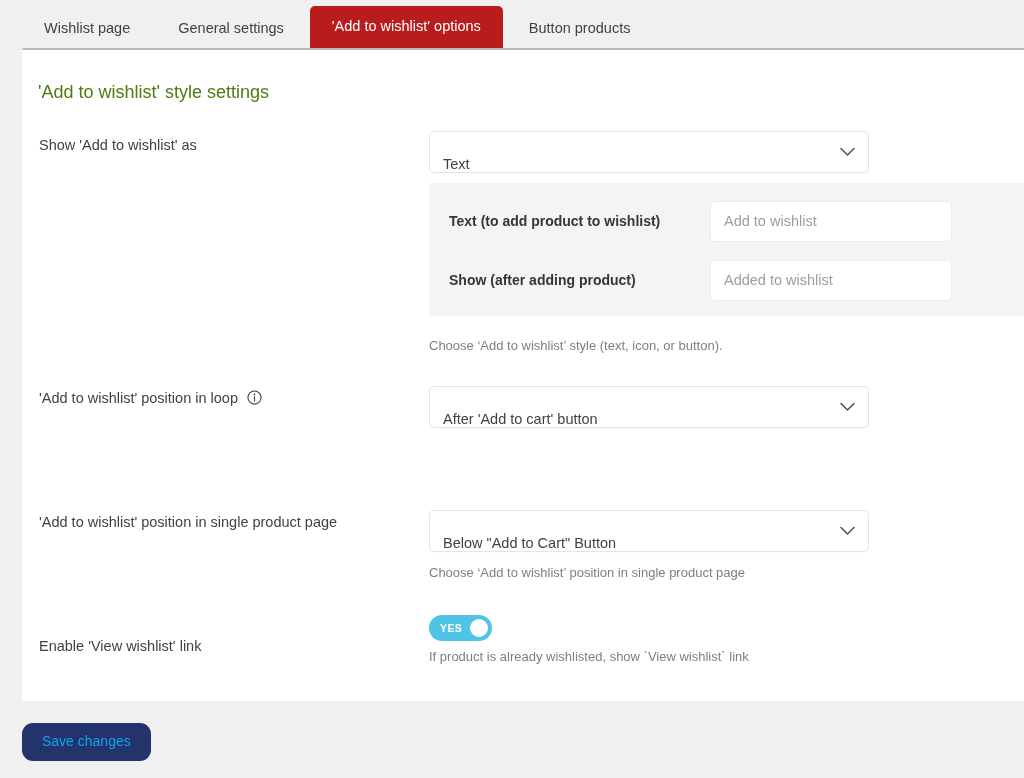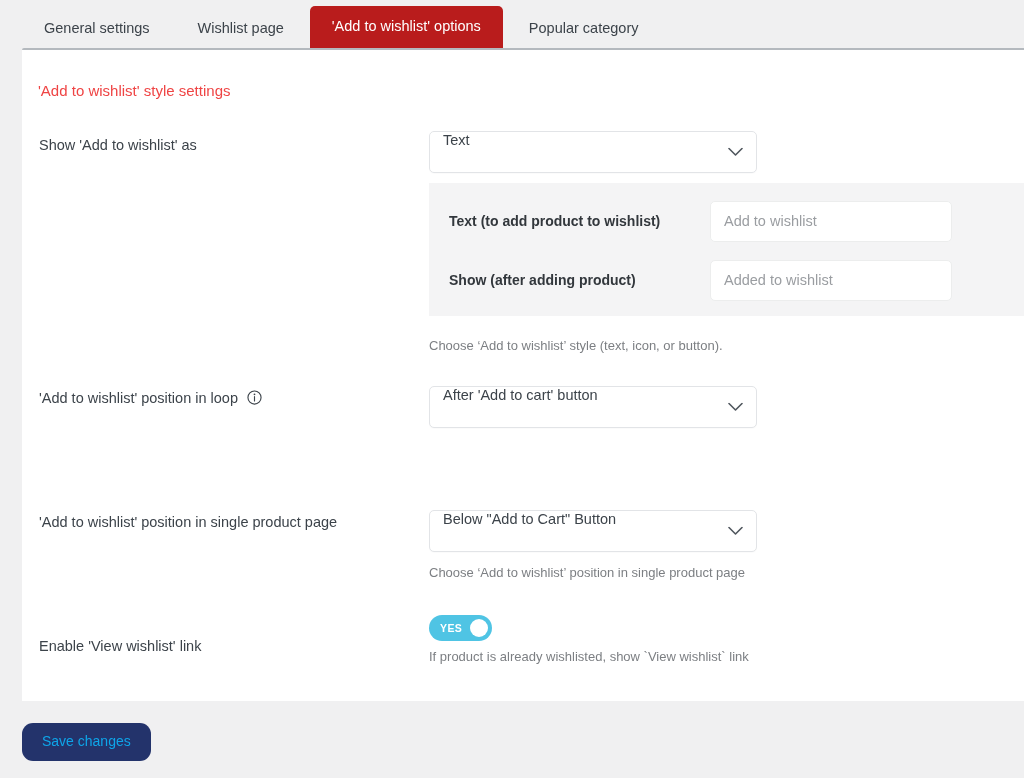--- a/index.html
+++ b/index.html
@@ -64,22 +64,22 @@
     border-top: 2px solid #b4b9be;
     border-radius: 2px 0 4px 0;
     box-sizing: border-box;
     overflow: hidden;
   }
 
   .card-title {
     position: absolute;
     left: 16px;
     top: 32px;
-    font-size: 15px;
-    color: #ef4444;
+    font-size: 18px;
+    color: #4d7c0f;
     font-weight: 400;
   }
 
   
   .row {
     position: absolute;
     left: 0;
     width: 100%;
   }
   .row-label {
@@ -98,29 +98,29 @@
   .info-icon svg { display: block; }
 
   .field-col {
     position: absolute;
     left: 407px;
   }
 
   
   .select {
     position: relative;
-    width: 328px;
+    width: 440px;
     height: 42px;
     background: #ffffff;
     border: 1px solid #e2e4e7;
     border-radius: 5px;
     box-sizing: border-box;
     display: flex;
-    align-items: flex-start;
-    padding: 0 38px 0 13px;
+    align-items: flex-end;
+    padding: 16px 38px 0 13px;
     font-size: 14.5px;
     color: #3c434a;
     cursor: pointer;
     box-shadow: 0 1px 1px rgba(0,0,0,0.02);
   }
   .select .chev {
     position: absolute;
     right: 13px;
     top: 50%;
     transform: translateY(-50%);
@@ -229,24 +229,24 @@
     font-family: "Liberation Sans", sans-serif;
     line-height: 1.2;
   }
 </style>
 </head>
 <body>
 
 <div class="page">
 
   <div class="tabbar">
+    <div class="tab">Wishlist page</div>
     <div class="tab">General settings</div>
-    <div class="tab">Wishlist page</div>
     <div class="tab active">'Add to wishlist' options</div>
-    <div class="tab">Popular category</div>
+    <div class="tab">Button products</div>
   </div>
 
   <div class="card">
 
     <div class="card-title">'Add to wishlist' style settings</div>
 
     <div class="row" style="top:85px;">
       <div class="row-label">Show 'Add to wishlist' as</div>
       <div class="field-col" style="top:-4px;">
         <div class="select">

